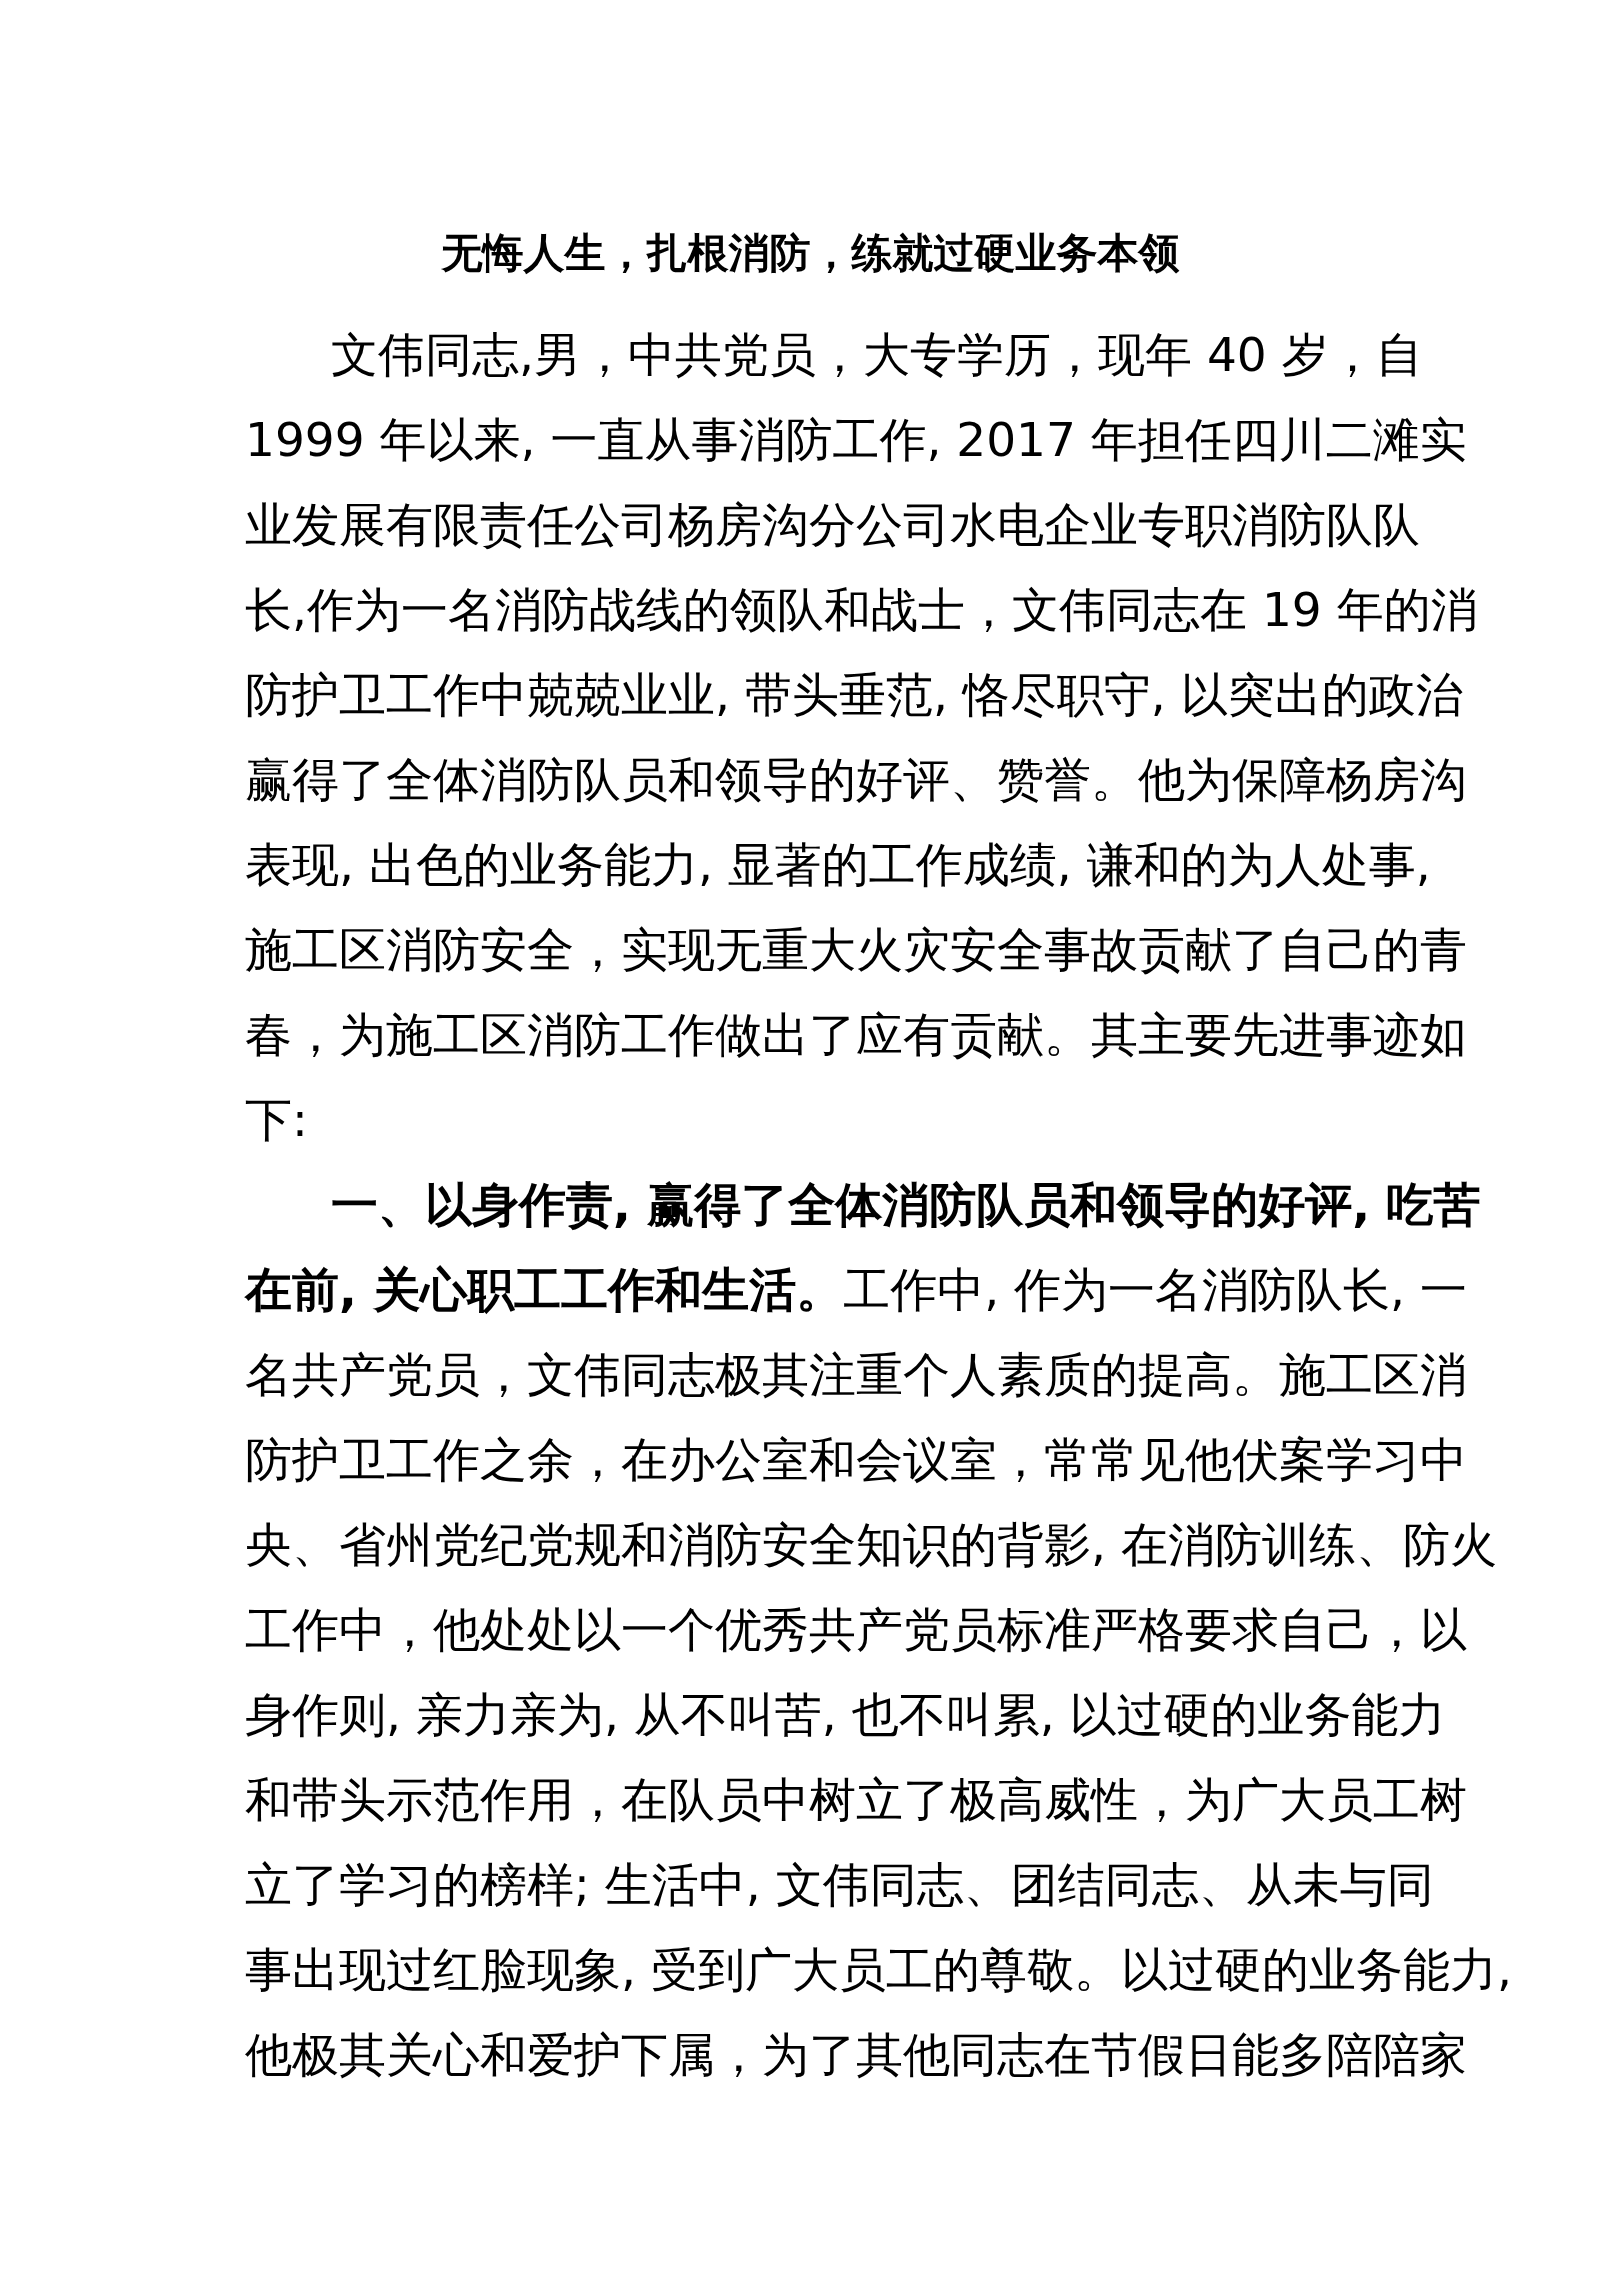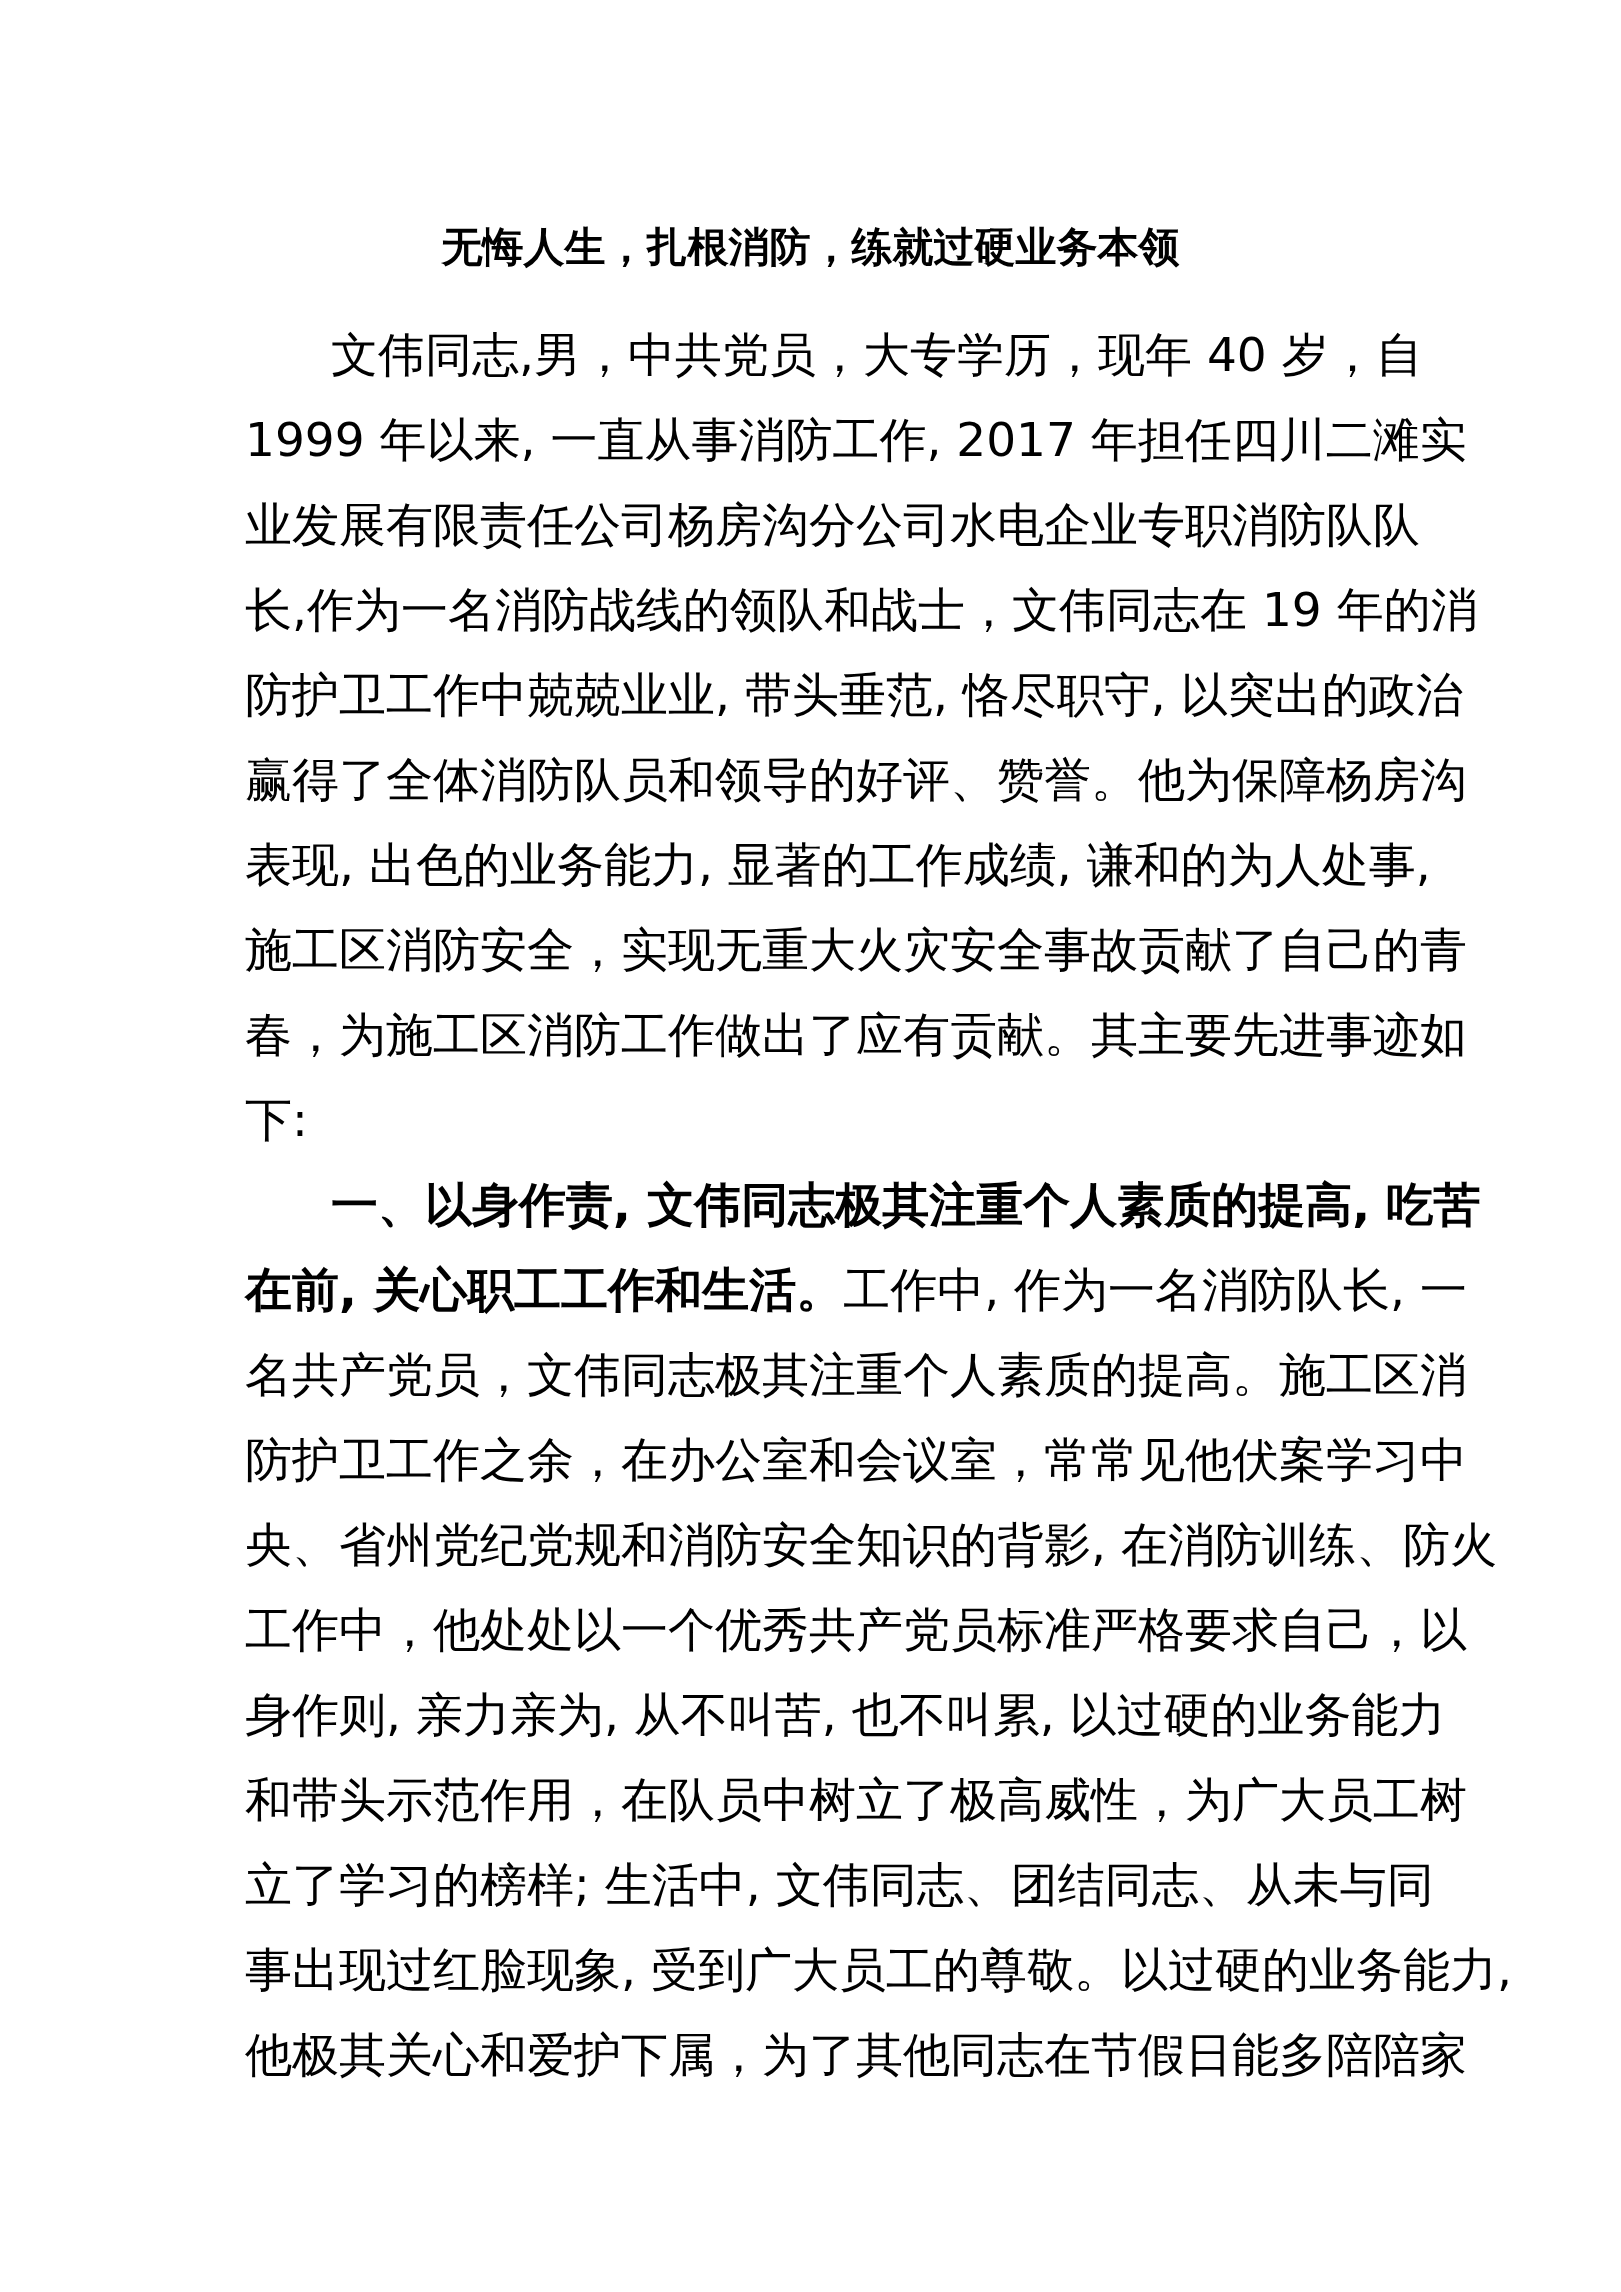--- a/index.html
+++ b/index.html
@@ -19,21 +19,21 @@
       position: absolute;
       left: 0; top: 0;
       width: 1621px;
       height: 2293px;
       background: #ffffff;
     }
     .title {
       position: absolute;
       left: 0;
       width: 1621px;
-      top: 220px;
+      top: 226px;
       text-align: center;
       font-size: 41px;
       font-weight: bold;
       line-height: 55px;
       letter-spacing: 0px;
       white-space: nowrap;
     }
     .body-text {
       position: absolute;
       left: 245px;
@@ -70,21 +70,21 @@
     <div class="line"><span>1999 年以来, 一直从事消防工作, 2017 年担任四川二滩实</span></div>
     <div class="line"><span>业发展有限责任公司杨房沟分公司水电企业专职消防队队</span></div>
     <div class="line"><span>长,作为一名消防战线的领队和战士，文伟同志在 19 年的消</span></div>
     <div class="line"><span>防护卫工作中兢兢业业, 带头垂范, 恪尽职守, 以突出的政治</span></div>
     <div class="line"><span>赢得了全体消防队员和领导的好评、赞誉。他为保障杨房沟</span></div>
     <div class="line"><span>表现, 出色的业务能力, 显著的工作成绩, 谦和的为人处事,</span></div>
     <div class="line"><span>施工区消防安全，实现无重大火灾安全事故贡献了自己的青</span></div>
     <div class="line"><span>春，为施工区消防工作做出了应有贡献。其主要先进事迹如</span></div>
     <div class="line last"><span>下:</span></div>
 
-    <div class="line indent"><span class="bold">一、以身作责, 文伟同志极其注重个人素质的提高, 吃苦</span></div>
+    <div class="line indent"><span class="bold">一、以身作责, 赢得了全体消防队员和领导的好评, 吃苦</span></div>
     <div class="line"><span class="bold">在前, 关心职工工作和生活。</span><span>工作中, 作为一名消防队长, 一</span></div>
     <div class="line"><span>名共产党员，文伟同志极其注重个人素质的提高。施工区消</span></div>
     <div class="line"><span>防护卫工作之余，在办公室和会议室，常常见他伏案学习中</span></div>
     <div class="line"><span>央、省州党纪党规和消防安全知识的背影, 在消防训练、防火</span></div>
     <div class="line"><span>工作中，他处处以一个优秀共产党员标准严格要求自己，以</span></div>
     <div class="line"><span>身作则, 亲力亲为, 从不叫苦, 也不叫累, 以过硬的业务能力</span></div>
     <div class="line"><span>和带头示范作用，在队员中树立了极高威性，为广大员工树</span></div>
     <div class="line"><span>立了学习的榜样; 生活中, 文伟同志、团结同志、从未与同</span></div>
     <div class="line"><span>事出现过红脸现象, 受到广大员工的尊敬。以过硬的业务能力,</span></div>
     <div class="line"><span>他极其关心和爱护下属，为了其他同志在节假日能多陪陪家</span></div>

